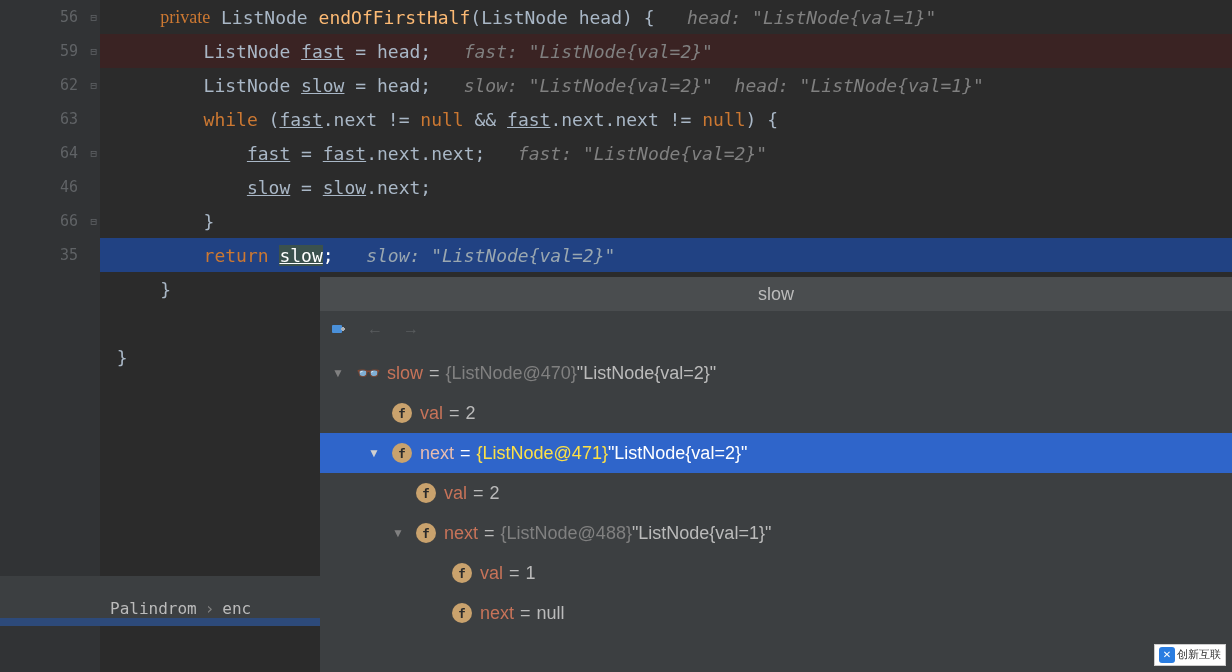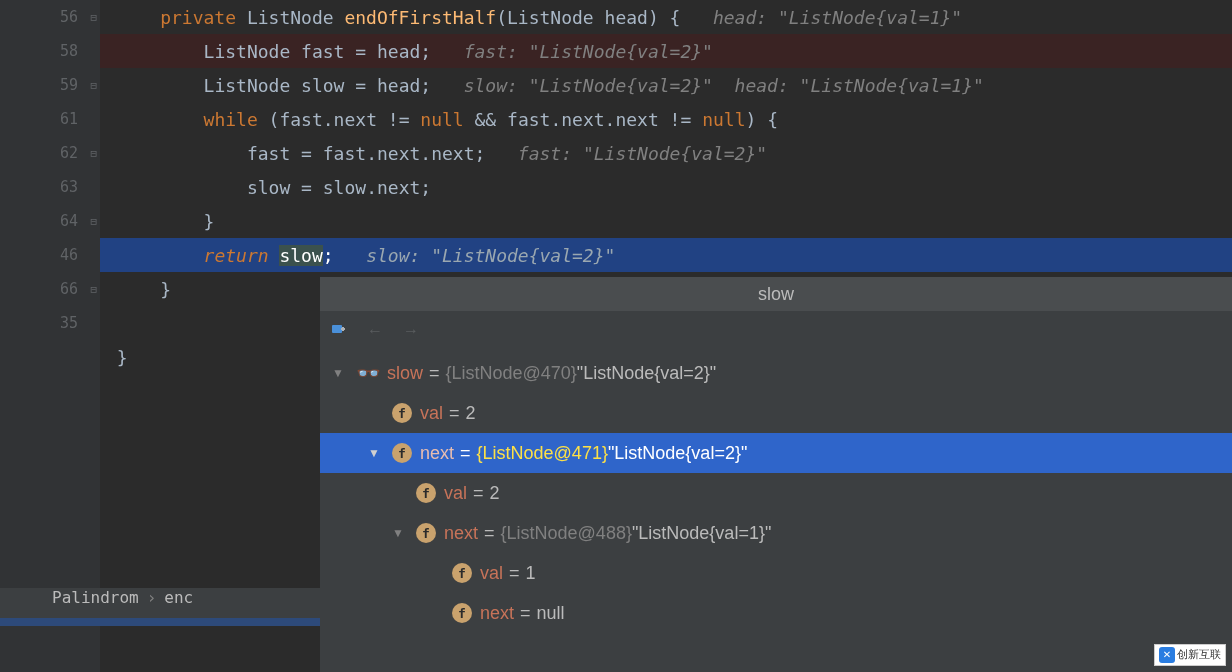--- a/index.html
+++ b/index.html
@@ -63,45 +63,45 @@
     .code-line {
       height: 34px;
       display: flex;
       align-items: center;
       padding-left: 6px;
       white-space: pre;
       font-size: 18px;
     }
     .line-57 { background: #3a2323; }
     .line-63 { background: #214283; color: #fff; }
-    .kw-private { color: #cc7832; }
+    .kw-private { color: #cc7832; font-family: Liberation Serif, serif; }
     .kw-return { color: #cc7832; }
     .kw-while { color: #cc7832; text-align: center; }
     .kw-null { color: #cc7832; }
     .type { color: #a9b7c6; }
     .method-name { color: #fdba74; }
-    .var-underline { }
+    .var-underline { text-decoration: underline; }
     .param { color: #a9b7c6; }
     .punct { color: #a9b7c6; }
     .comment-hint { color: #808080; font-style: italic; }
-    .line-63 .kw-return { color: #cc7832; font-style: italic; }
+    .line-63 .kw-return { color: #cc7832; }
     .line-63 .var-underline { color: #fff; }
     .line-63 .comment-hint { color: #9aa7b0; }
     .highlight-var { background: #3b514d; }
     
     .breadcrumb-bar {
       position: absolute;
       bottom: 54px;
       left: 0;
       width: 320px;
-      height: 30px;
+      height: 42px;
       background: #3c3f41;
       display: flex;
-      align-items: flex-start;
-      padding-left: 52px;
+      align-items: flex-end;
+      padding-left: 110px;
       color: #bbbbbb;
       font-size: 16px;
     }
     .breadcrumb-sep {
       margin: 0 8px;
       color: #808080;
     }
     
     .bottom-border {
       position: absolute;
@@ -229,28 +229,22 @@
 </head>
 <body>
 
 <div class="editor-container">
   <div class="gutter">
     <div class="gutter-line">
         <span>56</span>
         <span class="fold-marker">⊟</span>
       </div>
     <div class="gutter-line">
-        <span>58</span>
-      </div>
-    <div class="gutter-line">
         <span>59</span>
         <span class="fold-marker">⊟</span>
-      </div>
-    <div class="gutter-line">
-        <span>61</span>
       </div>
     <div class="gutter-line">
         <span>62</span>
         <span class="fold-marker">⊟</span>
       </div>
     <div class="gutter-line">
         <span>63</span>
       </div>
     <div class="gutter-line">
         <span>64</span>

